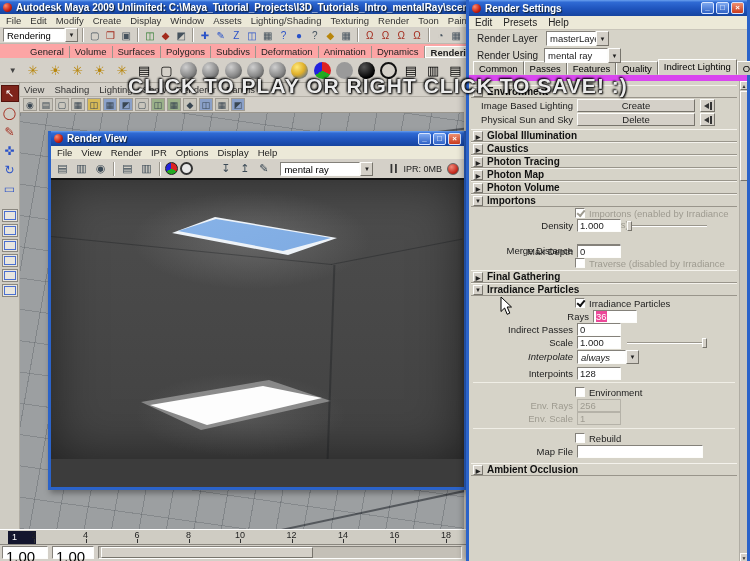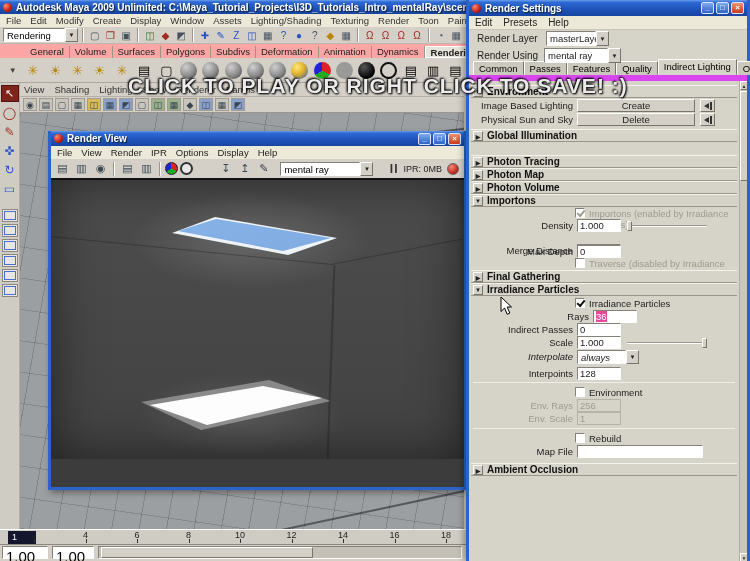--- a/index.html
+++ b/index.html
@@ -480,20 +480,24 @@
       <div class="frow" style="top:32px;">
         <span class="rlab">Physical Sun and Sky</span>
         <span class="mbtn raised">Delete</span>
         <span class="conn raised"></span>
       </div>
 
       <div class="sec" style="top:48px;">
         <span class="arr raised">▶</span>
         <span class="stx">Global Illumination</span>
       </div>
+      <div class="sec" style="top:61px;">
+        <span class="arr raised">▶</span>
+        <span class="stx">Caustics</span>
+      </div>
       <div class="sec" style="top:74px;">
         <span class="arr raised">▶</span>
         <span class="stx">Photon Tracing</span>
       </div>
       <div class="sec" style="top:87px;">
         <span class="arr raised">▶</span>
         <span class="stx">Photon Map</span>
       </div>
       <div class="sec" style="top:100px;">
         <span class="arr raised">▶</span>

